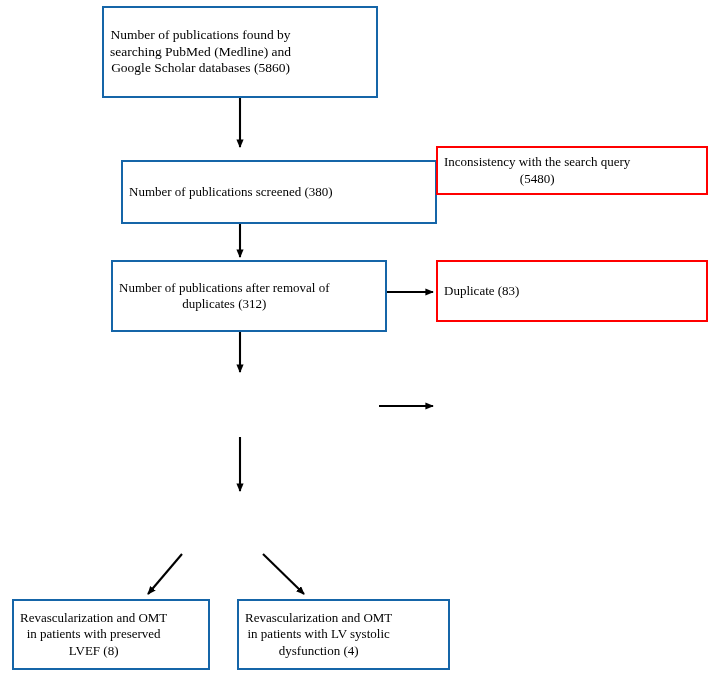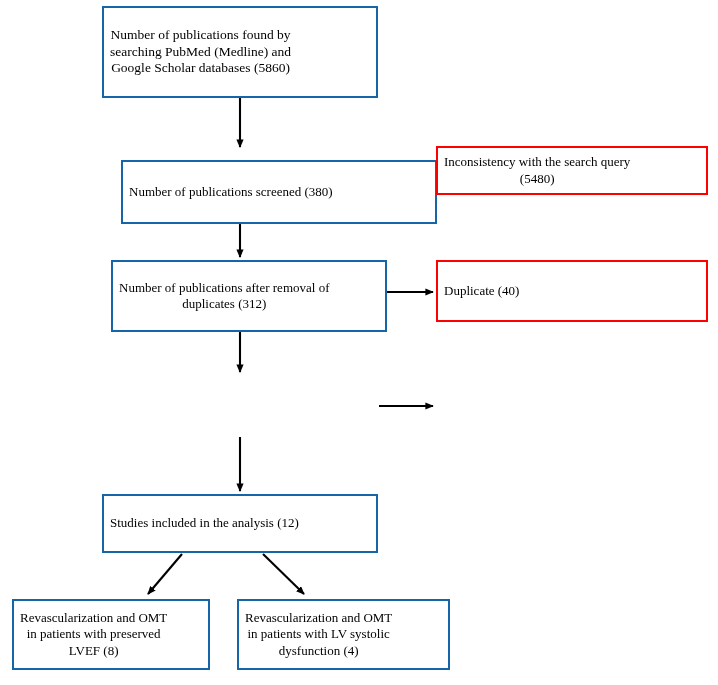--- a/index.html
+++ b/index.html
@@ -111,28 +111,25 @@
     <span class="node-text fs-13">Inconsistency with the search query
 (5480)</span>
   </div>
 
   <div class="node node-blue" style="left:102px; top:260px; width:276px; height:72px;margin-left:9px;">
     <span class="node-text fs-13">Number of publications after removal of
 duplicates (312)</span>
   </div>
 
   <div class="node node-red" style="left:436px; top:260px; width:272px; height:62px;">
-    <span class="node-text fs-13">Duplicate (40)</span>
+    <span class="node-text fs-13">Duplicate (83)</span>
   </div>
 
 
 
-  <div class="node node-blue" style="left:102px; top:494px; width:276px; height:59px;">
-    <span class="node-text fs-13">Studies included in the analysis (12)</span>
-  </div>
 
   <div class="node node-blue" style="left:12px; top:599px; width:198px; height:71px;">
     <span class="node-text fs-13">Revascularization and OMT
 in patients with preserved
 LVEF (8)</span>
   </div>
 
   <div class="node node-blue" style="left:237px; top:599px; width:213px; height:71px;">
     <span class="node-text fs-13">Revascularization and OMT
 in patients with LV systolic

